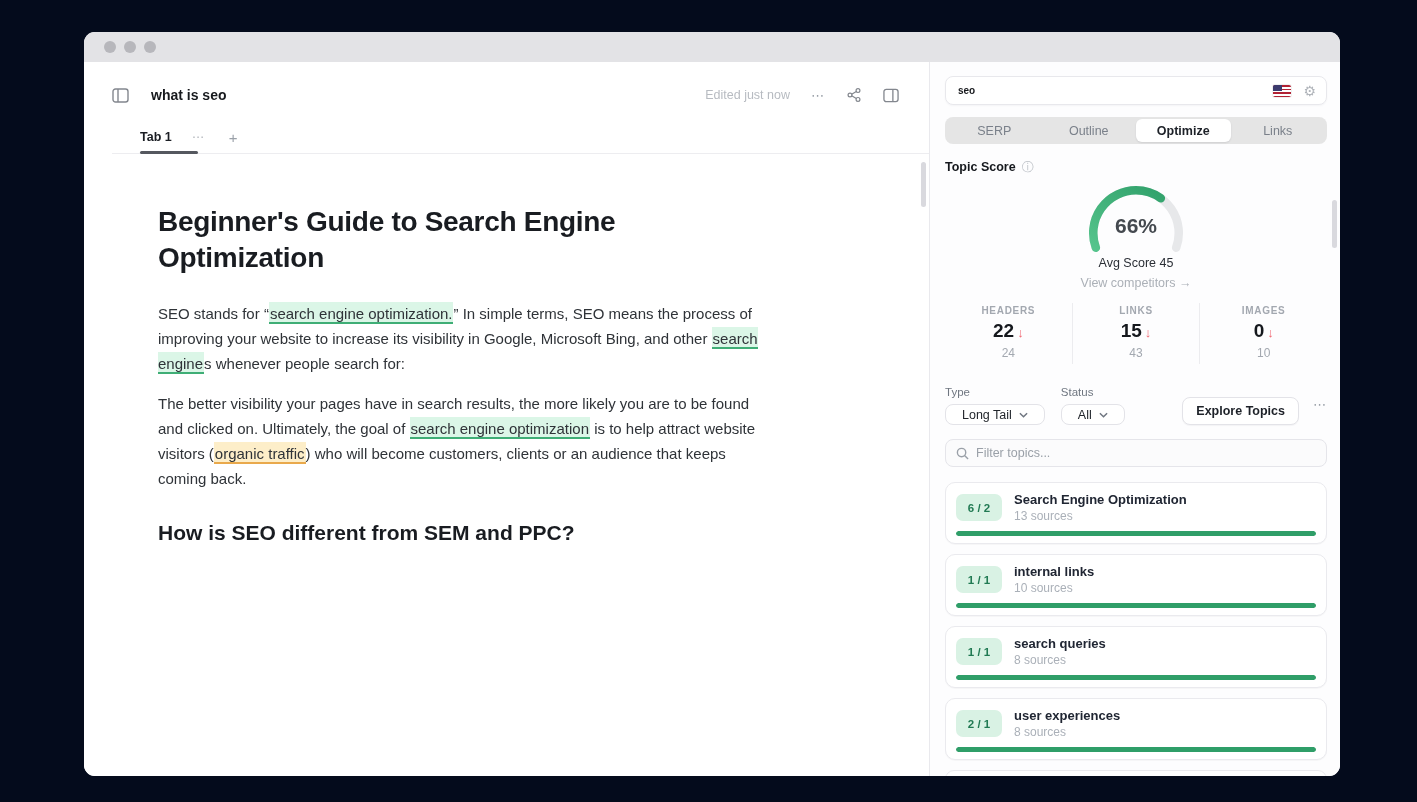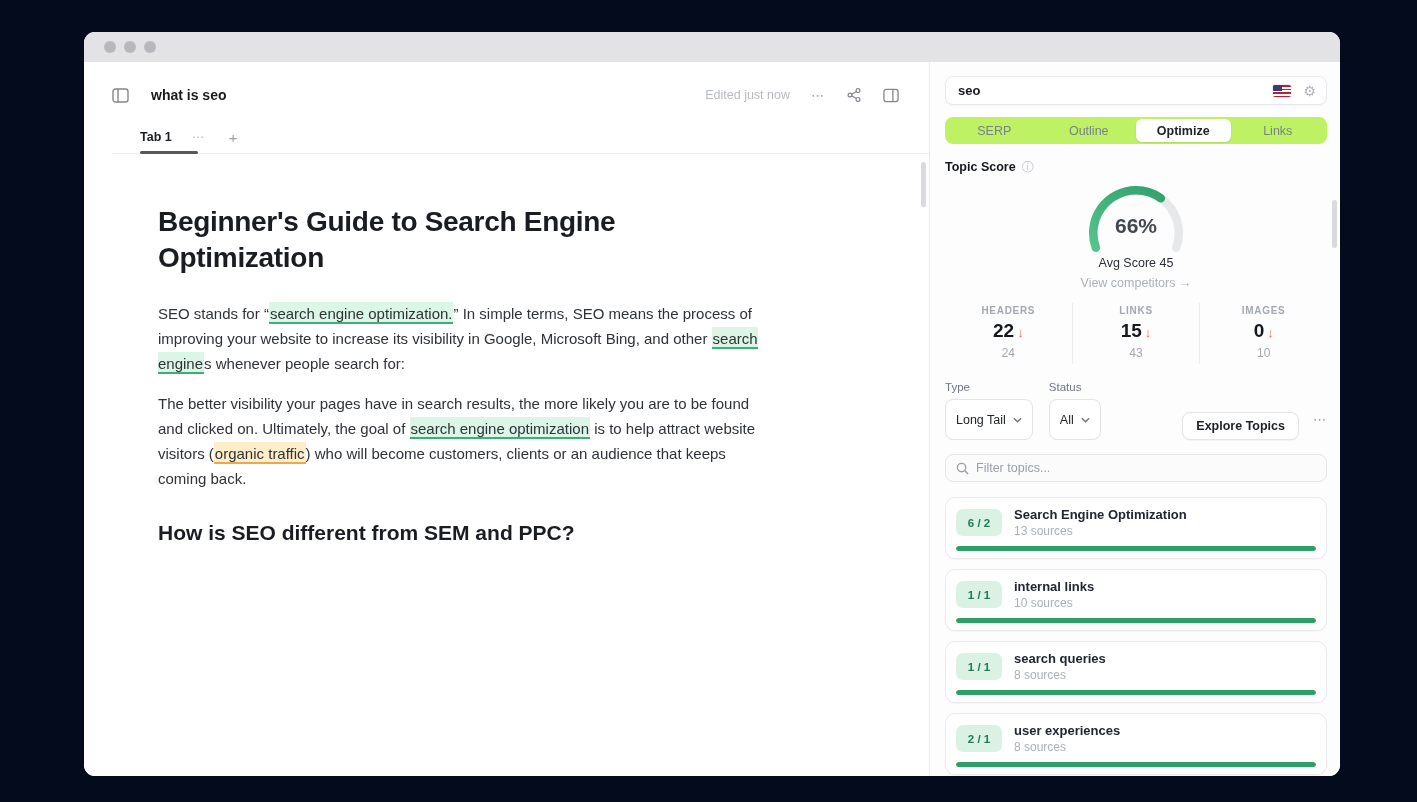--- a/index.html
+++ b/index.html
@@ -44,27 +44,27 @@
   .hl-green { background:#dbf6e7; border-bottom:2px solid #3fae76; }
   .hl-yellow { background:#fdeec9; border-bottom:2px solid #e9a94c; }
 
   .v-scrollbar { position:absolute; width:5px; border-radius:3px; background:#d9d9de; }
 
   
   .panel { width:410px; flex:0 0 410px; background:#fdfdfe; position:relative; padding:14px 13px 0 15px; overflow:hidden; }
 
   .query-box { height:29px; background:#fff; border:1px solid #e8e8ec; border-radius:8px;
                display:flex; align-items:center; padding:0 10px 0 12px; box-shadow:0 1px 2px rgba(16,24,40,.04); }
-  .query-text { font-size:13px; font-weight:700; color:#17191d; flex:1; }
+  .query-text { font-size:10px; font-weight:700; color:#17191d; flex:1; }
   .flag { position:relative; width:18px; height:12px; border-radius:2px; overflow:hidden;
           background:repeating-linear-gradient(#b22234 0 1.8px,#fff 1.8px 3.6px); box-shadow:0 0 0 1px rgba(0,0,0,.06); }
   .flag::after { content:""; position:absolute; left:0; top:0; width:9px; height:6.5px; background:#3c3b6e; }
   .gear { font-size:14px; color:#b0b4ba; margin-left:12px; line-height:1; }
 
-  .segmented { margin-top:12px; height:27px; background:#bef264; border-radius:8px; display:flex; padding:2px; }
+  .segmented { margin-top:12px; height:27px; background:#e5e5e5; border-radius:8px; display:flex; padding:2px; }
   .seg-tab { flex:1; display:flex; align-items:center; justify-content:center; font-size:12.5px; color:#7a808a; border-radius:6px; }
   .seg-tab.active { background:#fff; color:#1d2128; font-weight:700; box-shadow:0 1px 2px rgba(16,24,40,.10); }
 
   .score-head { margin-top:16px; display:flex; align-items:center; gap:6px; }
   .score-title { font-size:12.5px; font-weight:700; color:#15181d; }
   .info { font-size:12px; color:#bcc0c6; line-height:1; }
 
   .gauge-wrap { display:flex; flex-direction:column; align-items:center; margin-top:2px; }
   .gauge-box { position:relative; width:124px; height:76px; }
   .gauge-box svg { position:absolute; left:0; top:0; }
@@ -78,22 +78,22 @@
   .stat-label { font-size:10px; letter-spacing:.7px; color:#a3a8b0; font-weight:600; }
   .stat-value { margin-top:4px; font-size:19px; font-weight:800; color:#15181d; }
   .stat-arrow { font-size:13px; font-weight:700; margin-left:3px; }
   .stat-arrow.up { color:#27ae74; }
   .stat-arrow.down { color:#f0656f; }
   .stat-sub { margin-top:4px; font-size:12px; color:#a3a8b0; }
 
   .filters { margin-top:17px; display:flex; align-items:flex-end; }
   .filter-group { display:flex; flex-direction:column; gap:6px; margin-right:16px; }
   .filter-label { font-size:11.5px; color:#6f7680; }
-  .pill { height:41px; background:#fff; border:1px solid #e3e3e8; border-radius:8px; display:flex; align-items:center;
-          gap:7px; padding:0 10px; font-size:12.5px; color:#22262c; }
+  .pill { height:21px; background:#fff; border:1px solid #e3e3e8; border-radius:8px; display:flex; align-items:center;
+          gap:7px; padding:0 16px; font-size:12.5px; color:#22262c; }
   .chev { width:9px; height:6px; }
   .filters-right { margin-left:auto; display:flex; gap:14px;margin-top:16px; }
   .explore-btn { height:28px; background:#fff; border:1px solid #e3e3e8; border-radius:8px; display:flex; align-items:center;
                  padding:0 13px; font-size:12.5px; font-weight:700; color:#1d2128; box-shadow:0 1px 1px rgba(16,24,40,.04); }
 
   .filter-input { margin-top:14px; height:28px; border:1px solid #e5e5ea; background:#fbfbfc; border-radius:8px;
                   display:flex; align-items:center; gap:7px; padding:0 10px; }
   .filter-placeholder { font-size:12.5px; color:#9aa0a8; }
 
   .topics { margin-top:15px; display:flex; flex-direction:column; gap:10px; }

